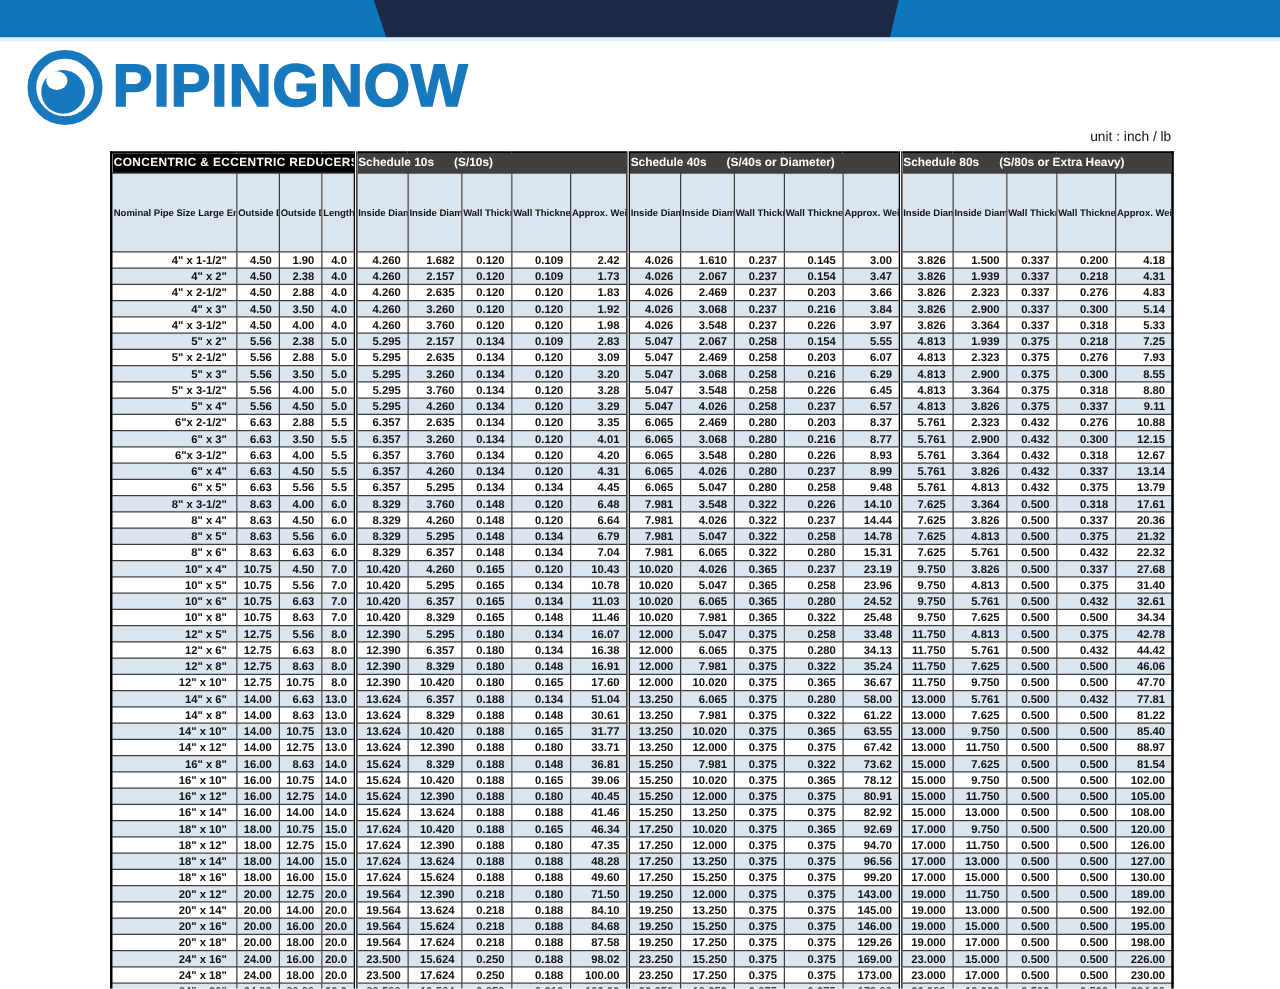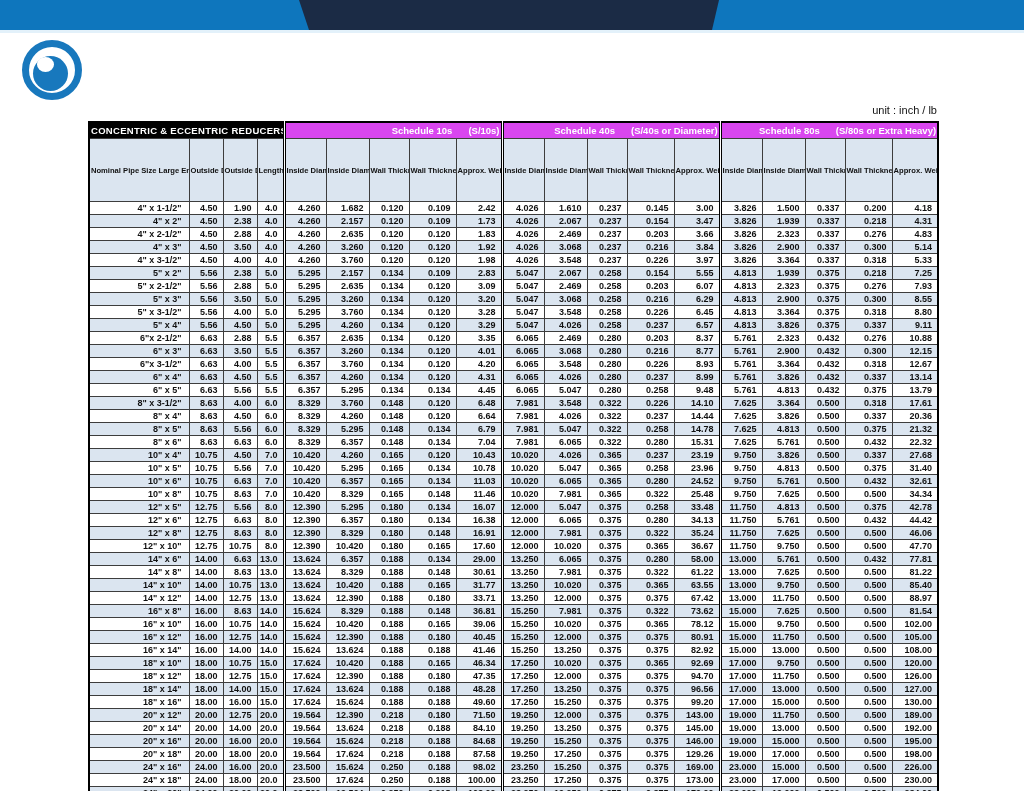--- a/index.html
+++ b/index.html
@@ -22,21 +22,21 @@
                -webkit-text-stroke:1.2px #1878bd; }
 
   .unit-label { position:absolute; right:87px; top:104px; font-size:11px; font-weight:normal; color:#111; }
 
   
   .spec { position:absolute; left:88px; top:121px; width:849px; border-collapse:collapse;
           table-layout:fixed; border:2px solid #000; }
   .spec th, .spec td { border:1px solid #3d3d3d; overflow:hidden; white-space:nowrap; }
   .t-title { background:#000000; color:#ffffff; font-size:9.5px; font-weight:bold;
              text-align:center; letter-spacing:0.3px; height:13px; }
-  .t-sched { background:#d946ef; color:#ffffff; font-size:9.5px; font-weight:bold; text-align:right; height:13px; }
+  .t-sched { background:#404040; color:#ffffff; font-size:9.5px; font-weight:bold; text-align:left; height:13px; }
   .t-sched .paren { margin-left:16px; }
   .t-sub { background:#dbe5f0; color:#111; font-size:7.6px; font-weight:bold; text-align:center;
            white-space:pre-line; line-height:11px; height:62px; vertical-align:middle;
            padding:0 1px; border-bottom:2px solid #000; }
   .spec tbody tr { height:12.6px; }
   .spec tbody td { font-size:9px; font-weight:bold; color:#111; line-height:12px; padding:0; background:#ffffff; }
   .spec tbody tr.alt td { background:#dbe5f0; }
   .lbl { text-align:right; padding-right:7px !important; }
   .num { text-align:right; padding-right:5px !important; }
   .gs  { border-left:3px double #000 !important; }
@@ -49,20 +49,21 @@
     <div class="topbar-dark"></div>
   </div>
   <div class="topbar-underline"></div>
 
   <div class="logo">
     <span class="logo-icon">
       <span class="li-ring"></span>
       <span class="li-ball"></span>
       <span class="li-shine"></span>
     </span>
+    <span class="logo-text">PIPINGNOW</span>
   </div>
 
   <div class="unit-label">unit : inch / lb</div>
 
   <table class="spec">
       <colgroup>
         <col style="width: 100px;">
         <col style="width: 34px;">
         <col style="width: 34px;">
         <col style="width: 27px;">
@@ -730,21 +731,21 @@
         </tr>
         <tr class="alt">
           <td class="lbl">14" x 6"</td>
           <td class="num">14.00</td>
           <td class="num">6.63</td>
           <td class="num">13.0</td>
           <td class="num gs">13.624</td>
           <td class="num">6.357</td>
           <td class="num">0.188</td>
           <td class="num">0.134</td>
-          <td class="num">29.00</td>
+          <td class="num">51.04</td>
           <td class="num gs">13.250</td>
           <td class="num">6.065</td>
           <td class="num">0.375</td>
           <td class="num">0.280</td>
           <td class="num">58.00</td>
           <td class="num gs">13.000</td>
           <td class="num">5.761</td>
           <td class="num">0.500</td>
           <td class="num">0.432</td>
           <td class="num">77.81</td>

